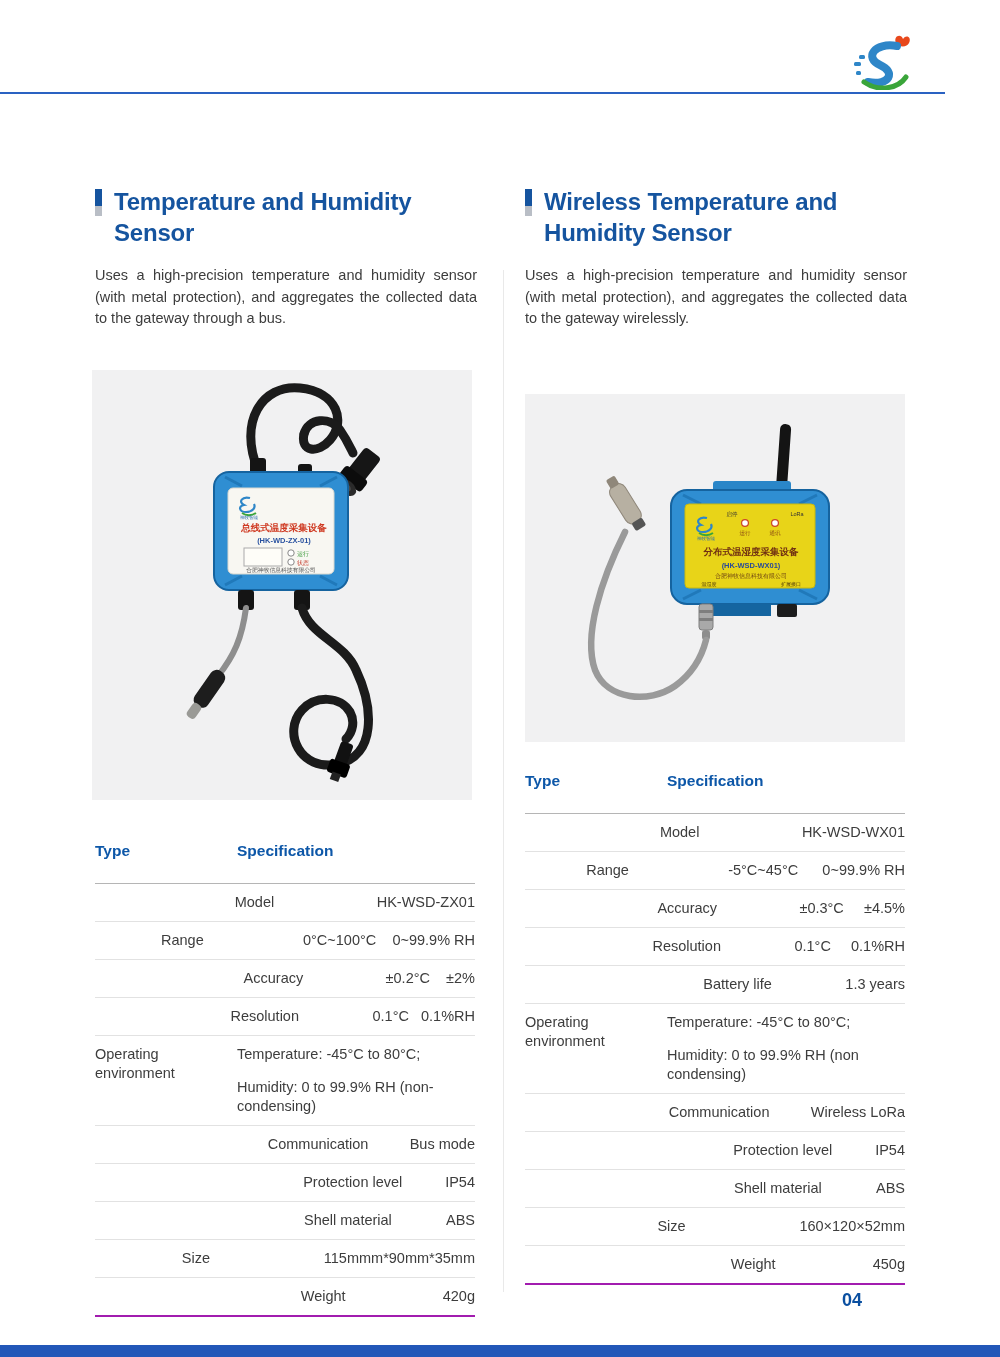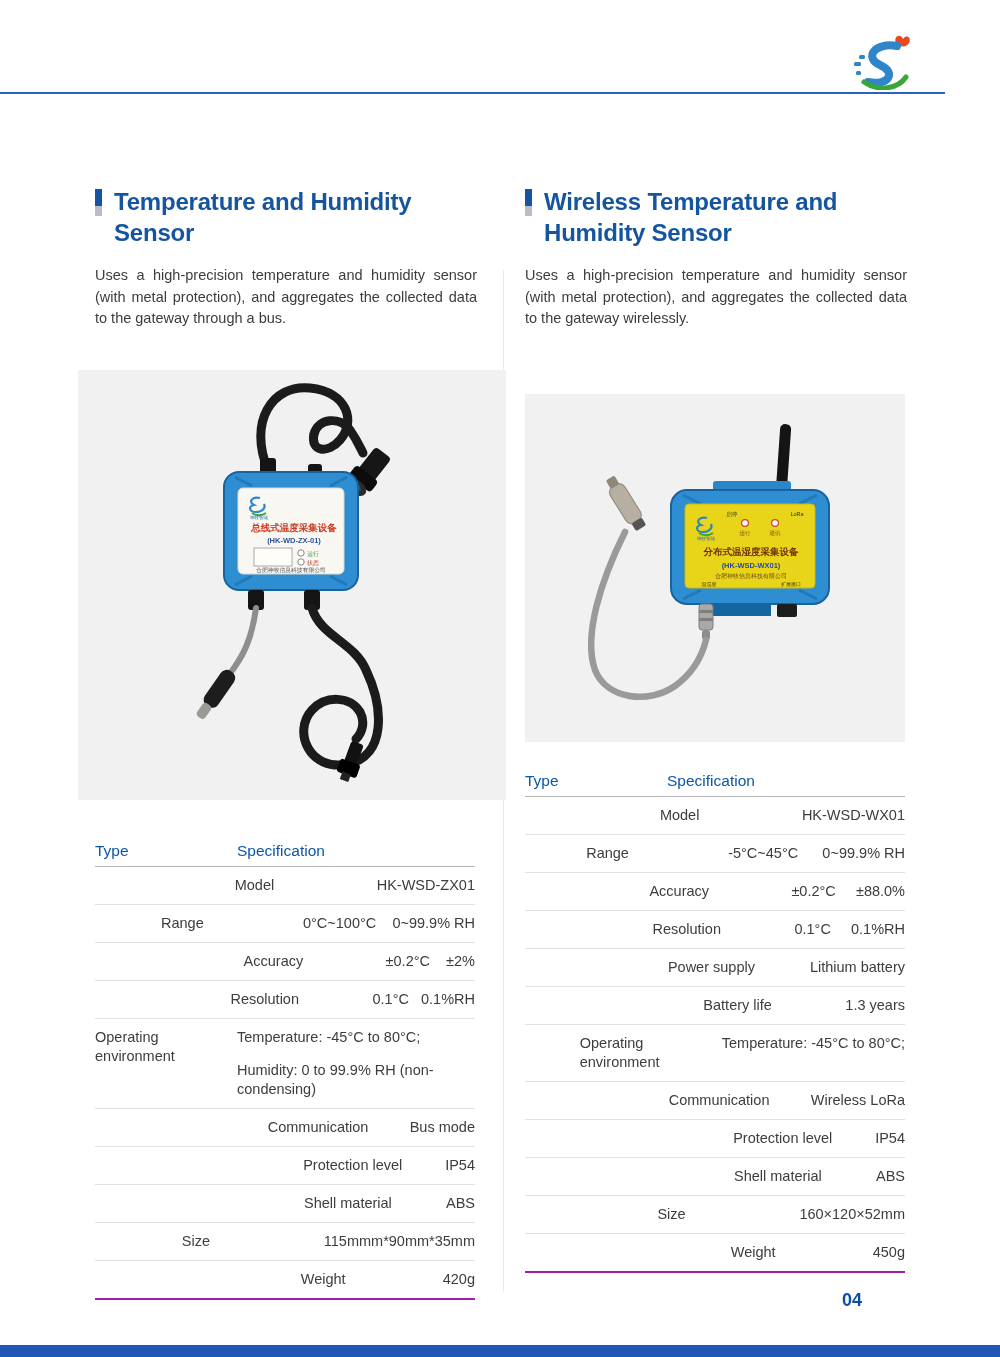--- a/index.html
+++ b/index.html
@@ -18,29 +18,29 @@
   .sec-head.right { left:525px; top:186px; }
   .title-row { display:flex; }
   .marker { flex:none; width:7px; height:27px; margin-top:3px;
     background:linear-gradient(#15549f 0 17px, #b9bec6 17px 100%); }
   h2.sec-title { margin:0 0 0 12px; width:340px; font-size:24px; line-height:31px;
     font-weight:700; color:#15549f; letter-spacing:-0.2px; }
   p.sec-desc { margin:17px 0 0 0; font-size:14.5px; line-height:21.5px;
     color:#3c3c3c; text-align:justify; }
 
   .photo { position:absolute; background:#f1f1f2; }
-  .photo.left  { left:78px;  top:370px; width:428px; height:430px; }
+  .photo.left  { left:92px;  top:370px; width:380px; height:430px; }
   .photo.right { left:525px; top:370px; width:380px; height:348px;margin-top:24px; }
   .photo svg { width:100%; height:100%; display:block; }
 
   .spec-table { position:absolute; width:380px; }
   .spec-table.left  { left:95px;  top:836px; }
   .spec-table.right { left:525px; top:766px; }
-  .spec-header { display:flex; padding:6px 0 6px 0; border-bottom:1px solid #b5b5b5;
-    color:#0d57a8; font-weight:400; font-size:15.5px; }
+  .spec-header { display:flex; padding:6px 0 23px 0; border-bottom:1px solid #b5b5b5;
+    color:#0d57a8; font-weight:700; font-size:15.5px; }
   .spec-header .c1 { width:142px; flex:none; }
   .spec-row { display:flex; padding:9px 0; border-bottom:1px solid #e2e2e2;
     font-size:14.5px; color:#3d3d3d;justify-content:flex-end; }
   .spec-row:last-child { border-bottom:2px solid #a21caf; }
   .spec-label { width:142px; flex:none; line-height:19px; padding-right:10px; }
   .spec-value { line-height:19px; white-space:pre-wrap; }
   .spec-value div + div { margin-top:14px; }
 
   .page-num { position:absolute; left:842px; top:1290px; font-size:18px;
     font-weight:700; color:#0a4fa0; }
@@ -228,37 +228,33 @@
         <div class="spec-row">
           <div class="spec-label">Model</div>
           <div class="spec-value"><div>HK-WSD-WX01</div></div>
         </div>
         <div class="spec-row">
           <div class="spec-label">Range</div>
           <div class="spec-value"><div>-5°C~45°C      0~99.9% RH</div></div>
         </div>
         <div class="spec-row">
           <div class="spec-label">Accuracy</div>
-          <div class="spec-value"><div>±0.2°C     ±88.0%</div></div>
+          <div class="spec-value"><div>±0.3°C     ±4.5%</div></div>
         </div>
         <div class="spec-row">
           <div class="spec-label">Resolution</div>
           <div class="spec-value"><div>0.1°C     0.1%RH</div></div>
         </div>
         <div class="spec-row">
-          <div class="spec-label">Power supply</div>
-          <div class="spec-value"><div>Lithium battery</div></div>
-        </div>
-        <div class="spec-row">
           <div class="spec-label">Battery life</div>
           <div class="spec-value"><div>1.3 years</div></div>
         </div>
         <div class="spec-row">
           <div class="spec-label">Operating environment</div>
-          <div class="spec-value"><div>Temperature: -45°C to 80°C;</div></div>
+          <div class="spec-value"><div>Temperature: -45°C to 80°C;</div><div>Humidity: 0 to 99.9% RH (non condensing)</div></div>
         </div>
         <div class="spec-row">
           <div class="spec-label">Communication</div>
           <div class="spec-value"><div>Wireless LoRa</div></div>
         </div>
         <div class="spec-row">
           <div class="spec-label">Protection level</div>
           <div class="spec-value"><div>IP54</div></div>
         </div>
         <div class="spec-row">

